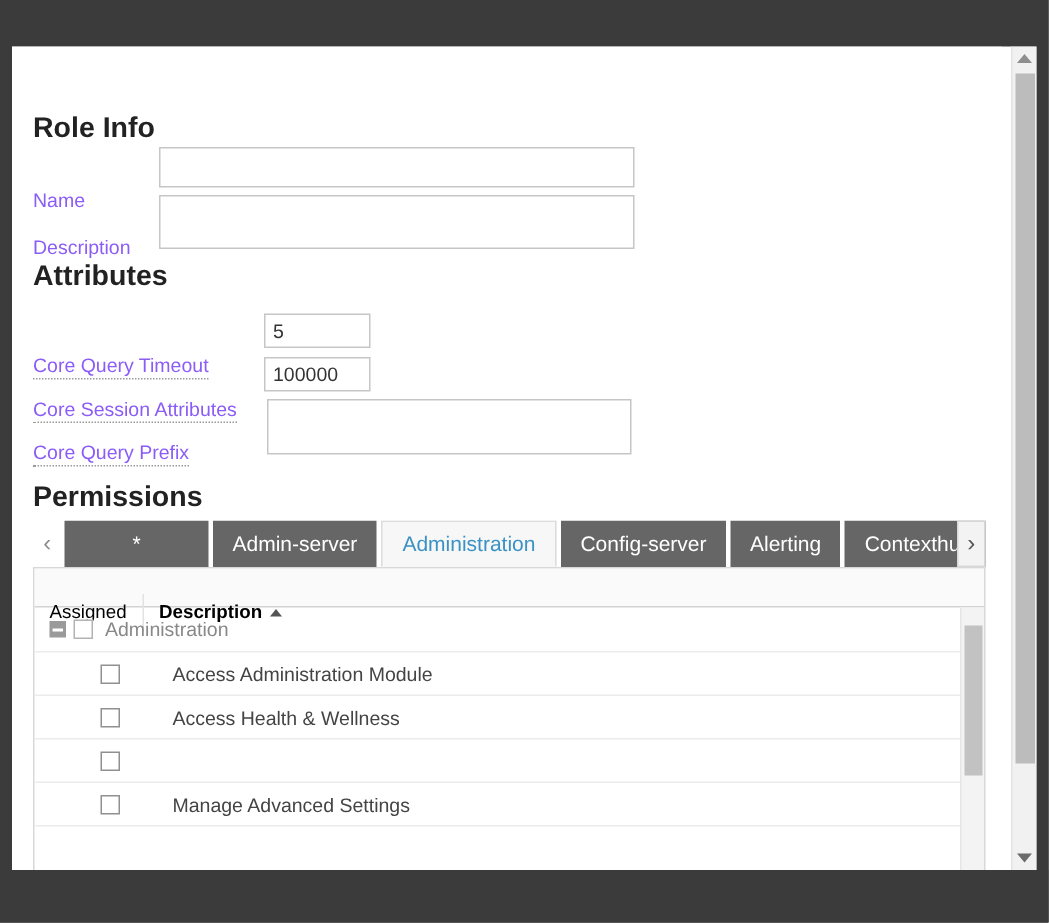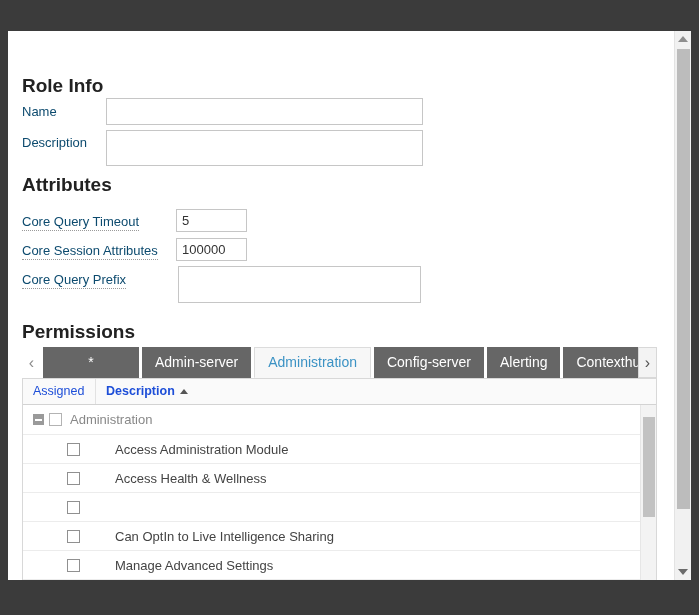--- a/index.html
+++ b/index.html
@@ -127,21 +127,22 @@
   
   .section-title {
     position: absolute;
     font-size: 19px;
     font-weight: bold;
     color: #222;
   }
   .field-label {
     position: absolute;
     font-size: 13px;
-    color: #0c4a6e;
+    color: #8b5cf6;
+    margin-top: 22px;
   }
   .field-label.hint {
     border-bottom: 1px dotted #9a9a9a;
     padding-bottom: 1px;
     cursor: help;
   }
   .txt {
     position: absolute;
     box-sizing: border-box;
     border: 1px solid #c6c6c6;
@@ -224,25 +225,25 @@
   .grid-head {
     position: absolute;
     left: 0; top: 0;
     width: 100%; height: 26px;
     background: #fafafa;
     border-bottom: 1px solid #d3d3d3;
     box-sizing: border-box;
   }
   .th {
     position: absolute;
-    top: 0;
+    top: 17px;
     height: 25px;
     line-height: 25px;
     font-size: 12.5px;
-    color: #1d4ed8;
+    color: #000000;
     padding-left: 10px;
     box-sizing: border-box;
   }
   .th.assigned { left: 0; width: 72px; }
   .th.desc {
     left: 72px; width: 545px;
     font-weight: bold;
     border-left: 1px solid #e2e2e2;
   }
   .sort-caret {
@@ -420,24 +421,20 @@
           </div>
           <div class="grow">
             <div class="cb row-cb"></div>
             <div class="rtext">Access Health &amp; Wellness</div>
           </div>
           <div class="grow">
             <div class="cb row-cb"></div>
           </div>
           <div class="grow">
             <div class="cb row-cb"></div>
-            <div class="rtext">Can OptIn to Live Intelligence Sharing</div>
-          </div>
-          <div class="grow">
-            <div class="cb row-cb"></div>
             <div class="rtext">Manage Advanced Settings</div>
           </div>
 
         </div>
 
         <div class="vscroll-grid">
           <div class="thumb"></div>
 
         </div>
       </div>

